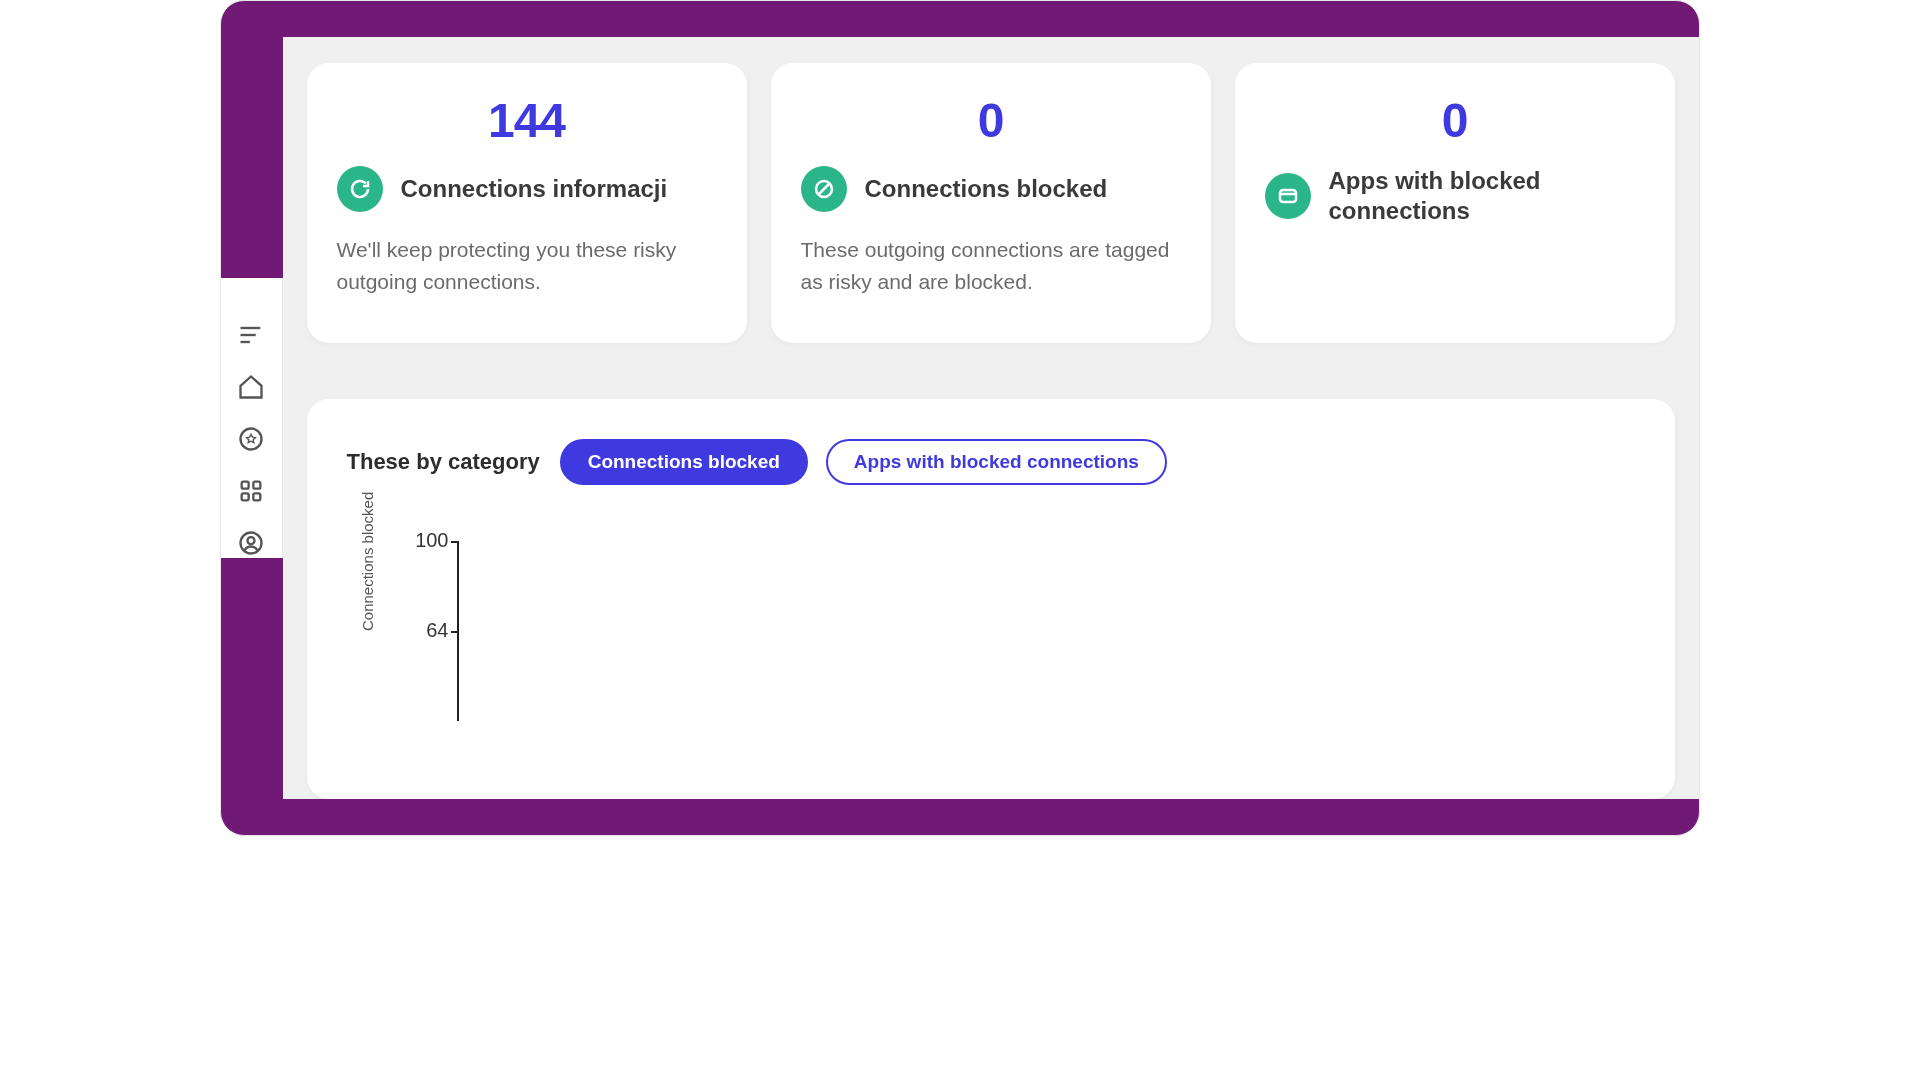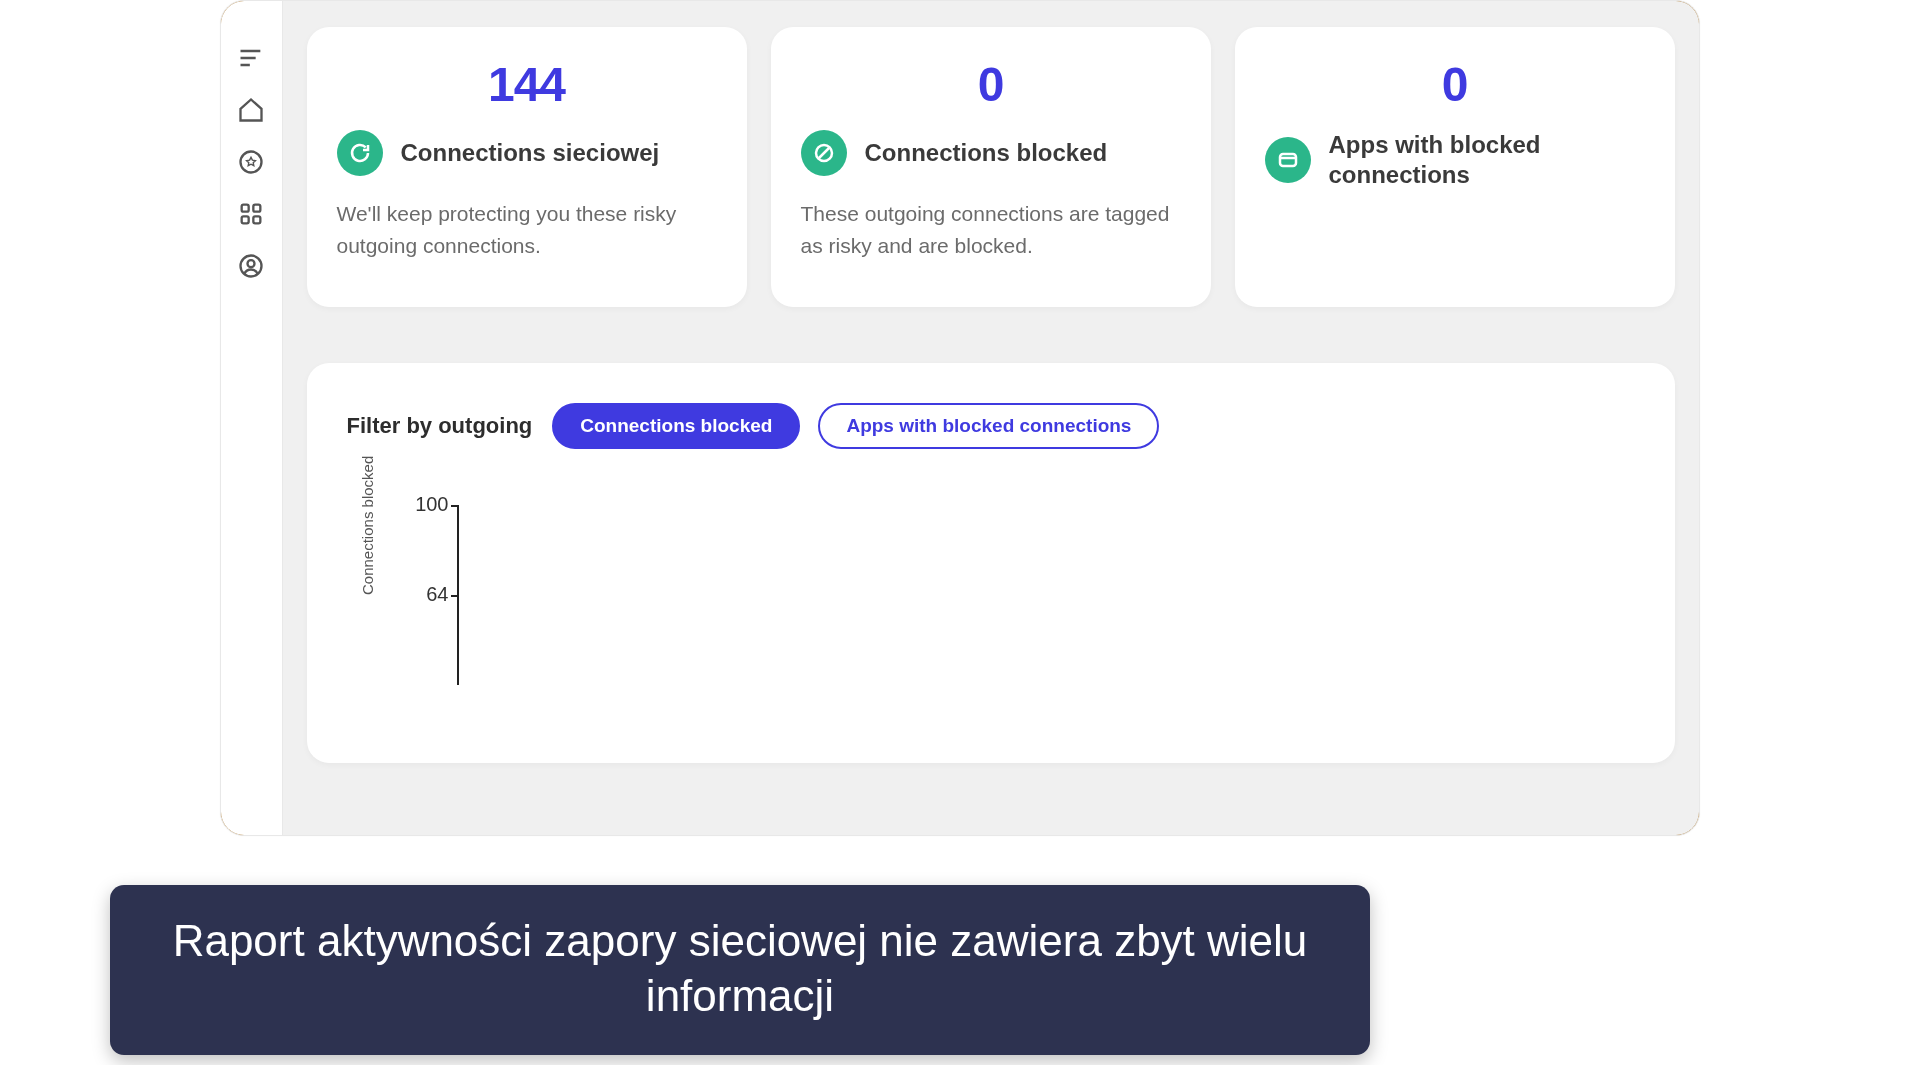--- a/index.html
+++ b/index.html
@@ -13,26 +13,27 @@
     display: flex;
     justify-content: center;
     align-items: flex-start;
   }
   
   .frame {
     position: relative;
     width: 1480px;
     height: 836px;
     margin-top: 0;
-    background: #a16207;
+    background: #701a75;
     border: 1px solid #e8e8e8;
     border-radius: 24px;
     overflow: hidden;
     box-shadow: 0 0 2px rgba(0,0,0,.04);
     display: flex;
+    align-items: center;
   }
 
   
   .sidebar {
     width: 62px;
     background: #ffffff;
     border-right: 1px solid #e8e8e8;
     display: flex;
     flex-direction: column;
     align-items: center;
@@ -247,21 +248,21 @@
 
         <div class="card">
           <div class="stat-value">144</div>
           <div class="stat-row">
             <div class="stat-icon">
               <svg viewBox="0 0 24 24">
                   <path d="M20 12a8 8 0 1 1-2.3-5.6"></path>
                   <path d="M20 4v5h-5"></path>
                 </svg>
             </div>
-            <div class="stat-title">Connections sieciowej</div>
+            <div class="stat-title">Connections informacji</div>
           </div>
           <div class="stat-desc">We'll keep protecting you these risky outgoing connections.</div>
         </div>
 
         <div class="card">
           <div class="stat-value">0</div>
           <div class="stat-row">
             <div class="stat-icon">
               <svg viewBox="0 0 24 24">
                   <circle cx="12" cy="12" r="8"></circle>
@@ -283,35 +284,34 @@
                 </svg>
             </div>
             <div class="stat-title">Apps with blocked connections</div>
           </div>
         </div>
 
       </div>
 
       <div class="panel">
         <div class="filter-row">
-          <div class="filter-label">Filter by outgoing</div>
+          <div class="filter-label">These by category</div>
           <div class="pill active">Connections blocked</div>
           <div class="pill inactive">Apps with blocked connections</div>
         </div>
 
         <div class="chart">
           <div class="axis-label">Connections blocked</div>
           <div class="ticks">
             <div class="tick t100">100</div>
             <div class="tick t75">64</div>
           </div>
           <div class="chart-plot">
             <div class="tick-mark t100"></div>
             <div class="tick-mark t75"></div>
           </div>
         </div>
       </div>
 
     </div>
   </div>
 
-  <div class="caption">Raport aktywności zapory sieciowej nie zawiera zbyt wielu informacji</div>
 </div>
 
 </body></html>

